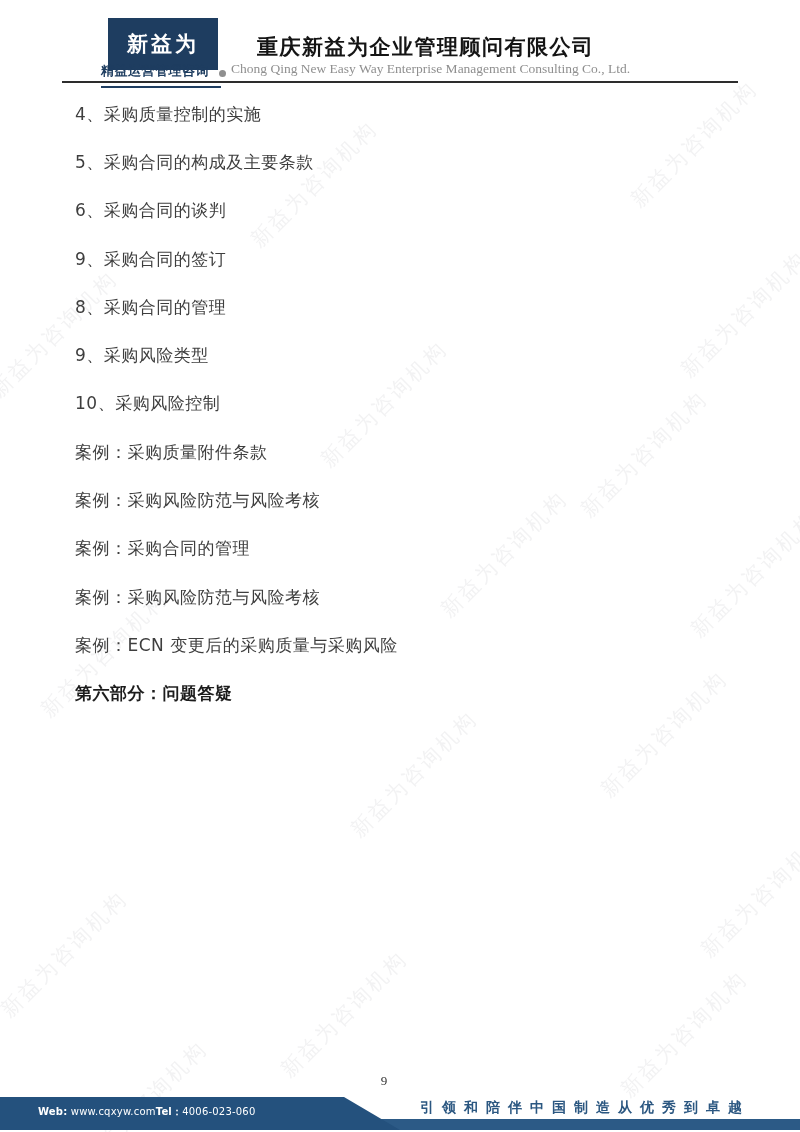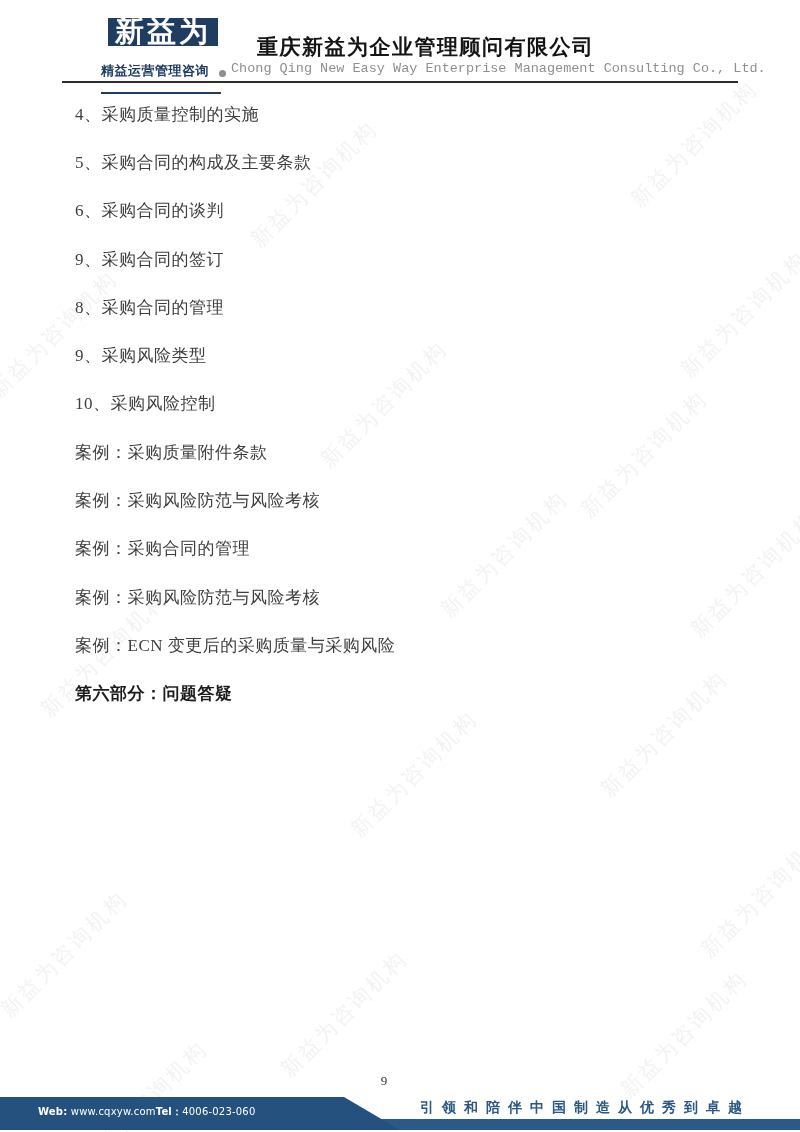--- a/index.html
+++ b/index.html
@@ -11,55 +11,55 @@
   
   .wm{
     position:absolute;
     transform:rotate(-45deg);
     font-size:21px;letter-spacing:3px;white-space:nowrap;
     color:rgba(145,152,160,0.12);
     pointer-events:none;user-select:none;
   }
   
   .logo-box{
-    position:absolute;left:108px;top:18px;width:110px;height:28px;
+    position:absolute;left:108px;top:18px;width:110px;height:52px;
     background:#1e3d60;color:#ffffff;
     display:flex;align-items:center;justify-content:center;
-    font-size:29px;font-weight:bold;letter-spacing:3px;
+    font-size:21px;font-weight:bold;letter-spacing:3px;
   }
   .logo-tagline{
     position:absolute;left:101px;top:62px;width:120px;
     color:#1e3d60;font-size:13px;font-weight:bold;letter-spacing:0.5px;
-    border-bottom:2.5px solid #1e3d60;padding-bottom:12px;
+    border-bottom:2.5px solid #1e3d60;padding-bottom:6px;
     white-space:nowrap;
   }
   .logo-dot{
     position:absolute;left:219px;top:70px;width:7px;height:7px;border-radius:50%;
     background:#8f8f8f;
   }
   .company-cn{
     position:absolute;left:257px;top:33px;
     font-size:21px;font-weight:bold;color:#141414;letter-spacing:1.5px;
     white-space:nowrap;
   }
   .company-en{
     position:absolute;left:231px;top:61px;
-    font-family:Liberation Mono, monospace;
+    font-family:Liberation Serif, serif;
     font-size:13.5px;color:#8f8f8f;white-space:nowrap;
   }
   .header-divider{
     position:absolute;left:62px;top:81px;width:676px;height:2px;background:#2d2d2d;
   }
   
   .list{
     position:absolute;left:75px;top:90px;right:60px;
   }
   .row{
     height:48.3px;display:flex;align-items:center;
-    font-size:17px;color:#3e3e3e;letter-spacing:0.5px;white-space:nowrap;font-family:Liberation Serif, serif;
+    font-size:17px;color:#3e3e3e;letter-spacing:0.5px;white-space:nowrap;
   }
   .row.heading{font-weight:bold;color:#1c1c1c;}
   
   .page-number{
     position:absolute;left:374px;top:1073px;width:20px;text-align:center;
     font-family:"Liberation Serif","DejaVu Serif",serif;
     font-size:13px;color:#333333;
   }
   .footer-strip{
     position:absolute;left:0;top:1119px;width:800px;height:11px;background:#2c5a86;

